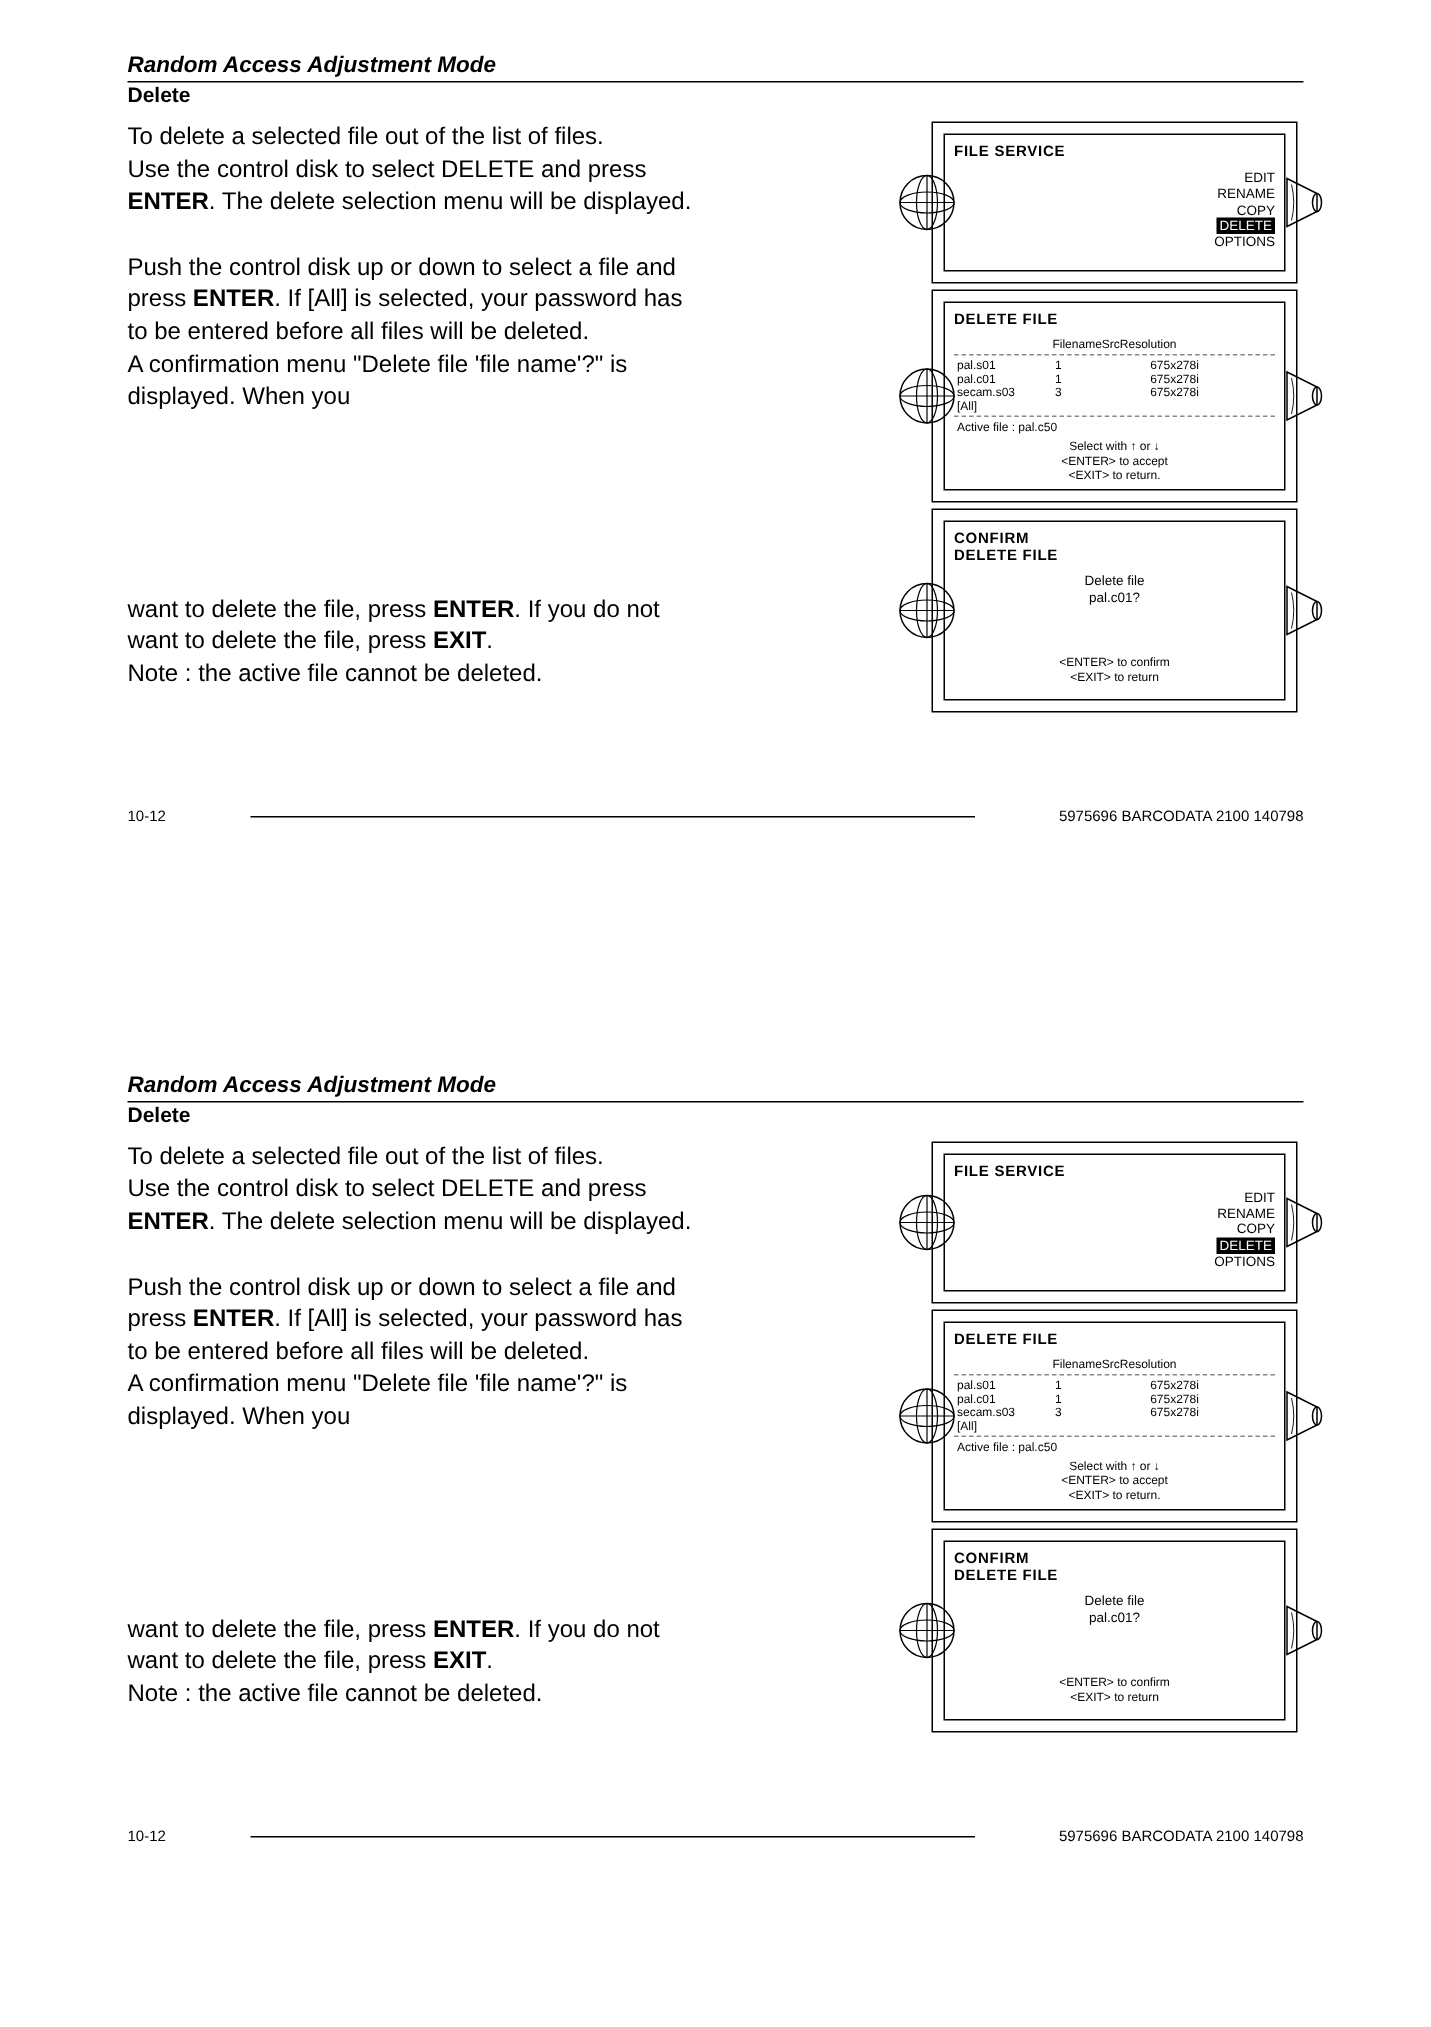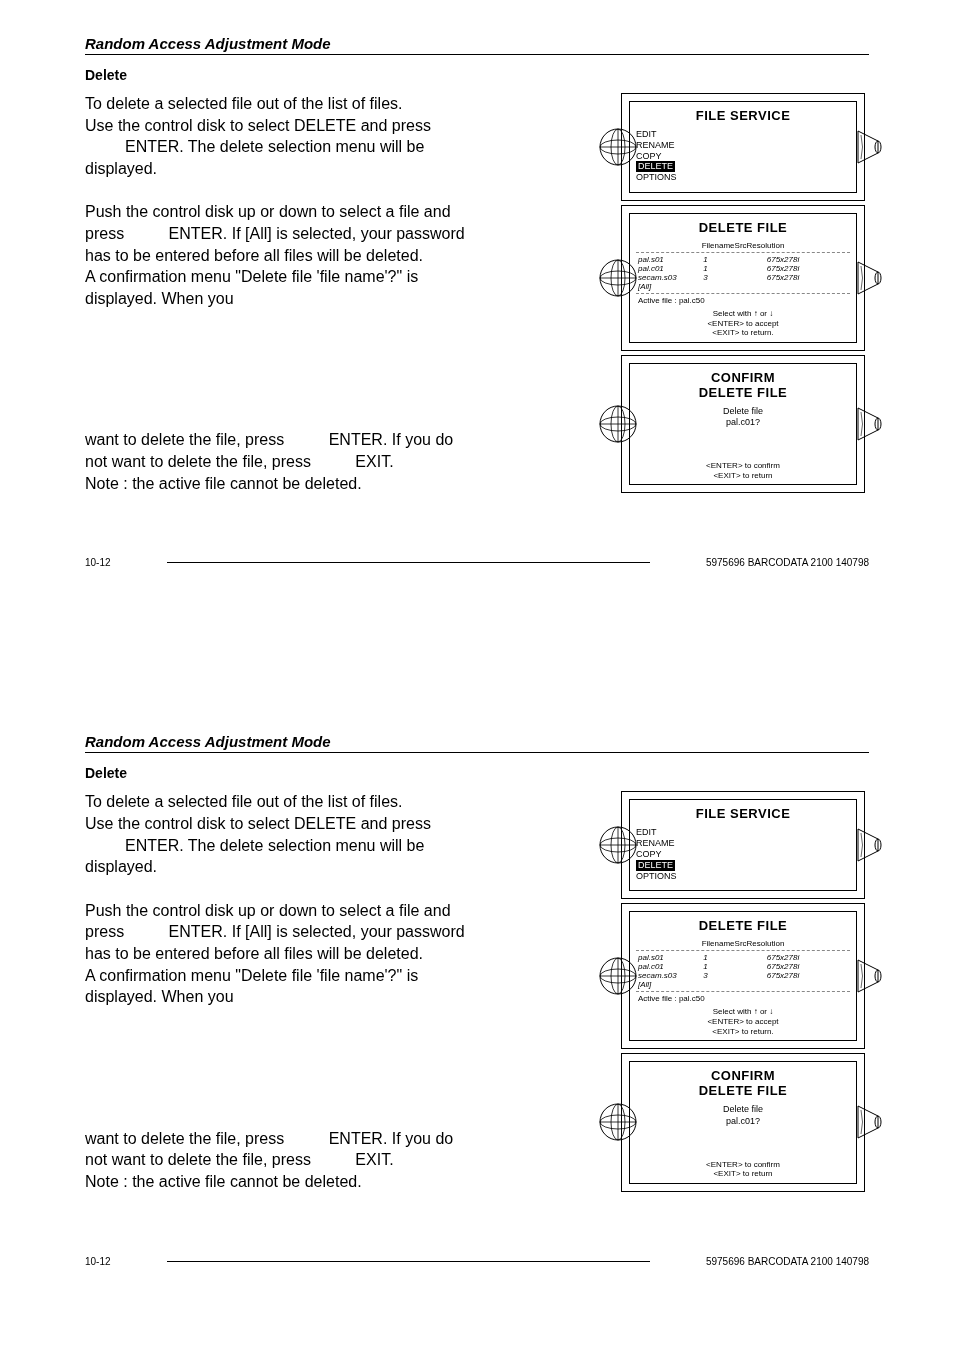--- a/index.html
+++ b/index.html
@@ -14,21 +14,20 @@
     box-sizing: border-box;
     padding: 35px 85px 35px 85px;
     position: relative;
   }
   .section-title {
     font-style: italic;
     font-weight: bold;
     font-size: 15px;
     border-bottom: 1px solid #000;
     padding-bottom: 2px;
-    margin-bottom: 12px;
   }
   .sub-title {
     font-weight: bold;
     font-size: 14px;
     margin-bottom: 10px;
   }
   .body-text {
     font-size: 16px;
     line-height: 1.35;
     width: 380px;
@@ -51,28 +50,28 @@
     position: relative;
     background: #fff;
   }
   .menu-box-inner {
     border: 1px solid #000;
     padding: 4px 6px;
     position: relative;
     min-height: 70px;
   }
   .menu-title {
-    font-size: 13px;
+    font-size: 10px;
     font-weight: bold;
-    text-align: center;
+    text-align: left;
     margin: 2px 0 6px;
     letter-spacing: 0.5px;
   }
   .menu-items {
-    text-align: left;
+    text-align: right;
     font-size: 9px;
     line-height: 1.2;
   }
   .menu-item-sel {
     background: #000;
     color: #fff;
     display: inline-block;
     padding: 0 2px;
   }
   .file-header {
@@ -82,21 +81,20 @@
     padding: 0 2px;
   }
   .dashed {
     border-top: 1px dashed #888;
     margin: 2px 0;
   }
   .file-row {
     display: flex;
     font-size: 8px;
     padding: 0 2px;
-    font-style: italic;
   }
   .file-row .c1 { flex: 0 0 55px; }
   .file-row .c2 { flex: 0 0 25px; text-align: center; }
   .file-row .c3 { flex: 1; text-align: center; }
   .hint {
     font-size: 8px;
     text-align: center;
     line-height: 1.2;
     margin-top: 4px;
   }
@@ -126,21 +124,21 @@
     align-items: center;
     font-size: 10px;
     margin-top: 60px;
     gap: 48px;
   }
   .footer-line {
     flex: 1;
     border-top: 1px solid #000;
     margin: 0 8px;
   }
-  .bold { font-weight: normal; margin-left: 40px; }
+  .bold { font-weight: bold; }
   .page-gap {
     height: 95px;
   }
   .screens-wrap {
     margin-left: 76px;
   }
 </style>
 </head>
 <body>
 

